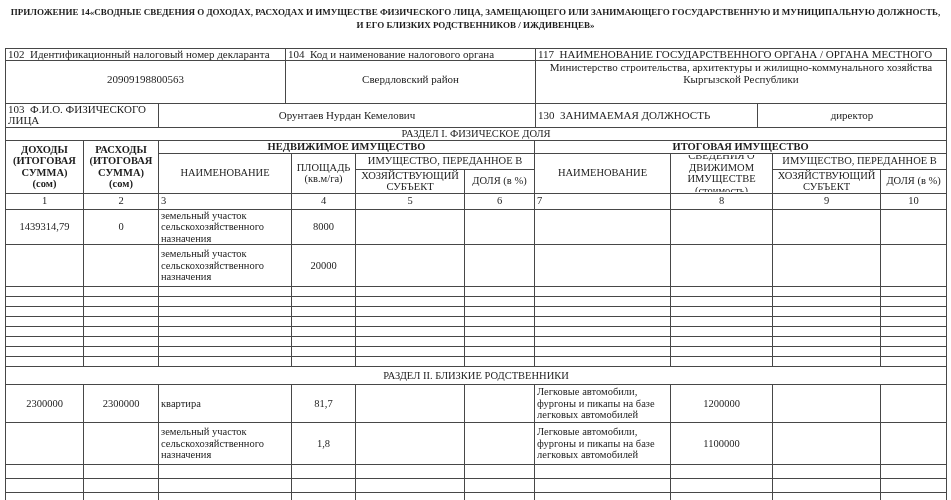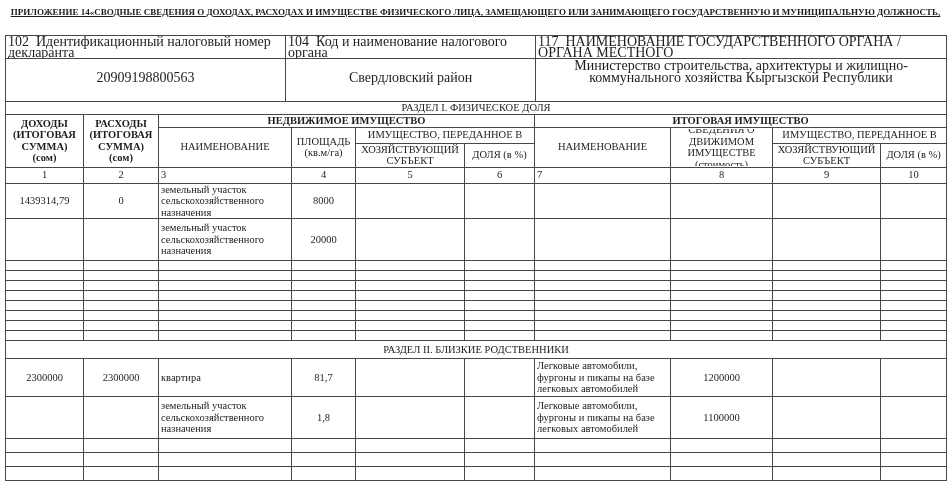--- a/index.html
+++ b/index.html
@@ -1,25 +1,25 @@
 <!DOCTYPE html>
 <html><head>
 <meta charset="utf-8">
 <style>
   html,body{margin:0;padding:0;background:#fff;}
   .page{
     position:relative;width:951px;height:500px;overflow:hidden;background:#fff;
     font-family:"Liberation Serif", "DejaVu Serif", serif;color:#1d1d1d;
   }
   .title{padding-top:6px;text-align:center;font-weight:bold;font-size:9px;line-height:13px;}
-  .title div{white-space:nowrap;text-decoration:underline;}
+  .title div{white-space:nowrap;}
   table{border-collapse:collapse;table-layout:fixed;margin-left:5px;width:941px;}
   td{border:1px solid #474747;padding:0 2px;vertical-align:middle;font-size:10.5px;line-height:11.5px;overflow:hidden;box-sizing:border-box;text-align:center;}
   .info{margin-top:16px;}
-  .info td{font-size:14px;}
+  .info td{font-size:11px;}
   .main{margin-top:-1px;}
   .lbl{text-align:left;vertical-align:top;line-height:11px;white-space:pre-wrap;}
   .vbot{vertical-align:bottom;padding-bottom:18px;}
   .rA{height:12px;}
   .rB{height:43px;}
   .rC{height:24px;}
   .r-sec{height:13px;}
   .r-sec2{height:18px;}
   .r-h1{height:12px;font-weight:bold;}
   .r-h2{height:16px;}
@@ -37,40 +37,47 @@
   .clip{height:37px;overflow:hidden;position:relative;}
   .clip .inner{position:absolute;top:50%;left:0;right:0;transform:translateY(-50%);white-space:pre-line;text-align:center;}
 </style>
 </head>
 <body>
 
 <div class="page">
 
   <div class="title">
     <div>ПРИЛОЖЕНИЕ 14«СВОДНЫЕ СВЕДЕНИЯ О ДОХОДАХ, РАСХОДАХ И ИМУЩЕСТВЕ ФИЗИЧЕСКОГО ЛИЦА, ЗАМЕЩАЮЩЕГО ИЛИ ЗАНИМАЮЩЕГО ГОСУДАРСТВЕННУЮ И МУНИЦИПАЛЬНУЮ ДОЛЖНОСТЬ,</div>
+    <div>И ЕГО БЛИЗКИХ РОДСТВЕННИКОВ / ИЖДИВЕНЦЕВ»</div>
   </div>
 
   <table class="info">
     <colgroup>
         <col style="width:153px">
         <col style="width:127px">
         <col style="width:250px">
         <col style="width:222px">
         <col style="width:189px">
       </colgroup>
     <tbody>
         <tr class="rA">
       <td colspan="2" class="lbl">102  Идентификационный налоговый номер декларанта</td>
       <td class="lbl">104  Код и наименование налогового органа</td>
       <td colspan="2" class="lbl">117  НАИМЕНОВАНИЕ ГОСУДАРСТВЕННОГО ОРГАНА / ОРГАНА МЕСТНОГО</td>
     </tr>
     <tr class="rB">
       <td colspan="2" class="vbot">20909198800563</td>
       <td class="vbot">Свердловский район</td>
       <td colspan="2" class="vbot">Министерство строительства, архитектуры и жилищно-коммунального хозяйства Кыргызской Республики</td>
+    </tr>
+    <tr class="rC">
+      <td class="lbl">103  Ф.И.О. ФИЗИЧЕСКОГО ЛИЦА</td>
+      <td colspan="2">Орунтаев Нурдан Кемелович</td>
+      <td class="lbl" style="vertical-align:middle">130  ЗАНИМАЕМАЯ ДОЛЖНОСТЬ</td>
+      <td>директор</td>
     </tr>
   </tbody>
     </table>
 
   <table class="main">
     <colgroup>
         <col style="width:78px">
         <col style="width:75px">
         <col style="width:133px">
         <col style="width:64px">

